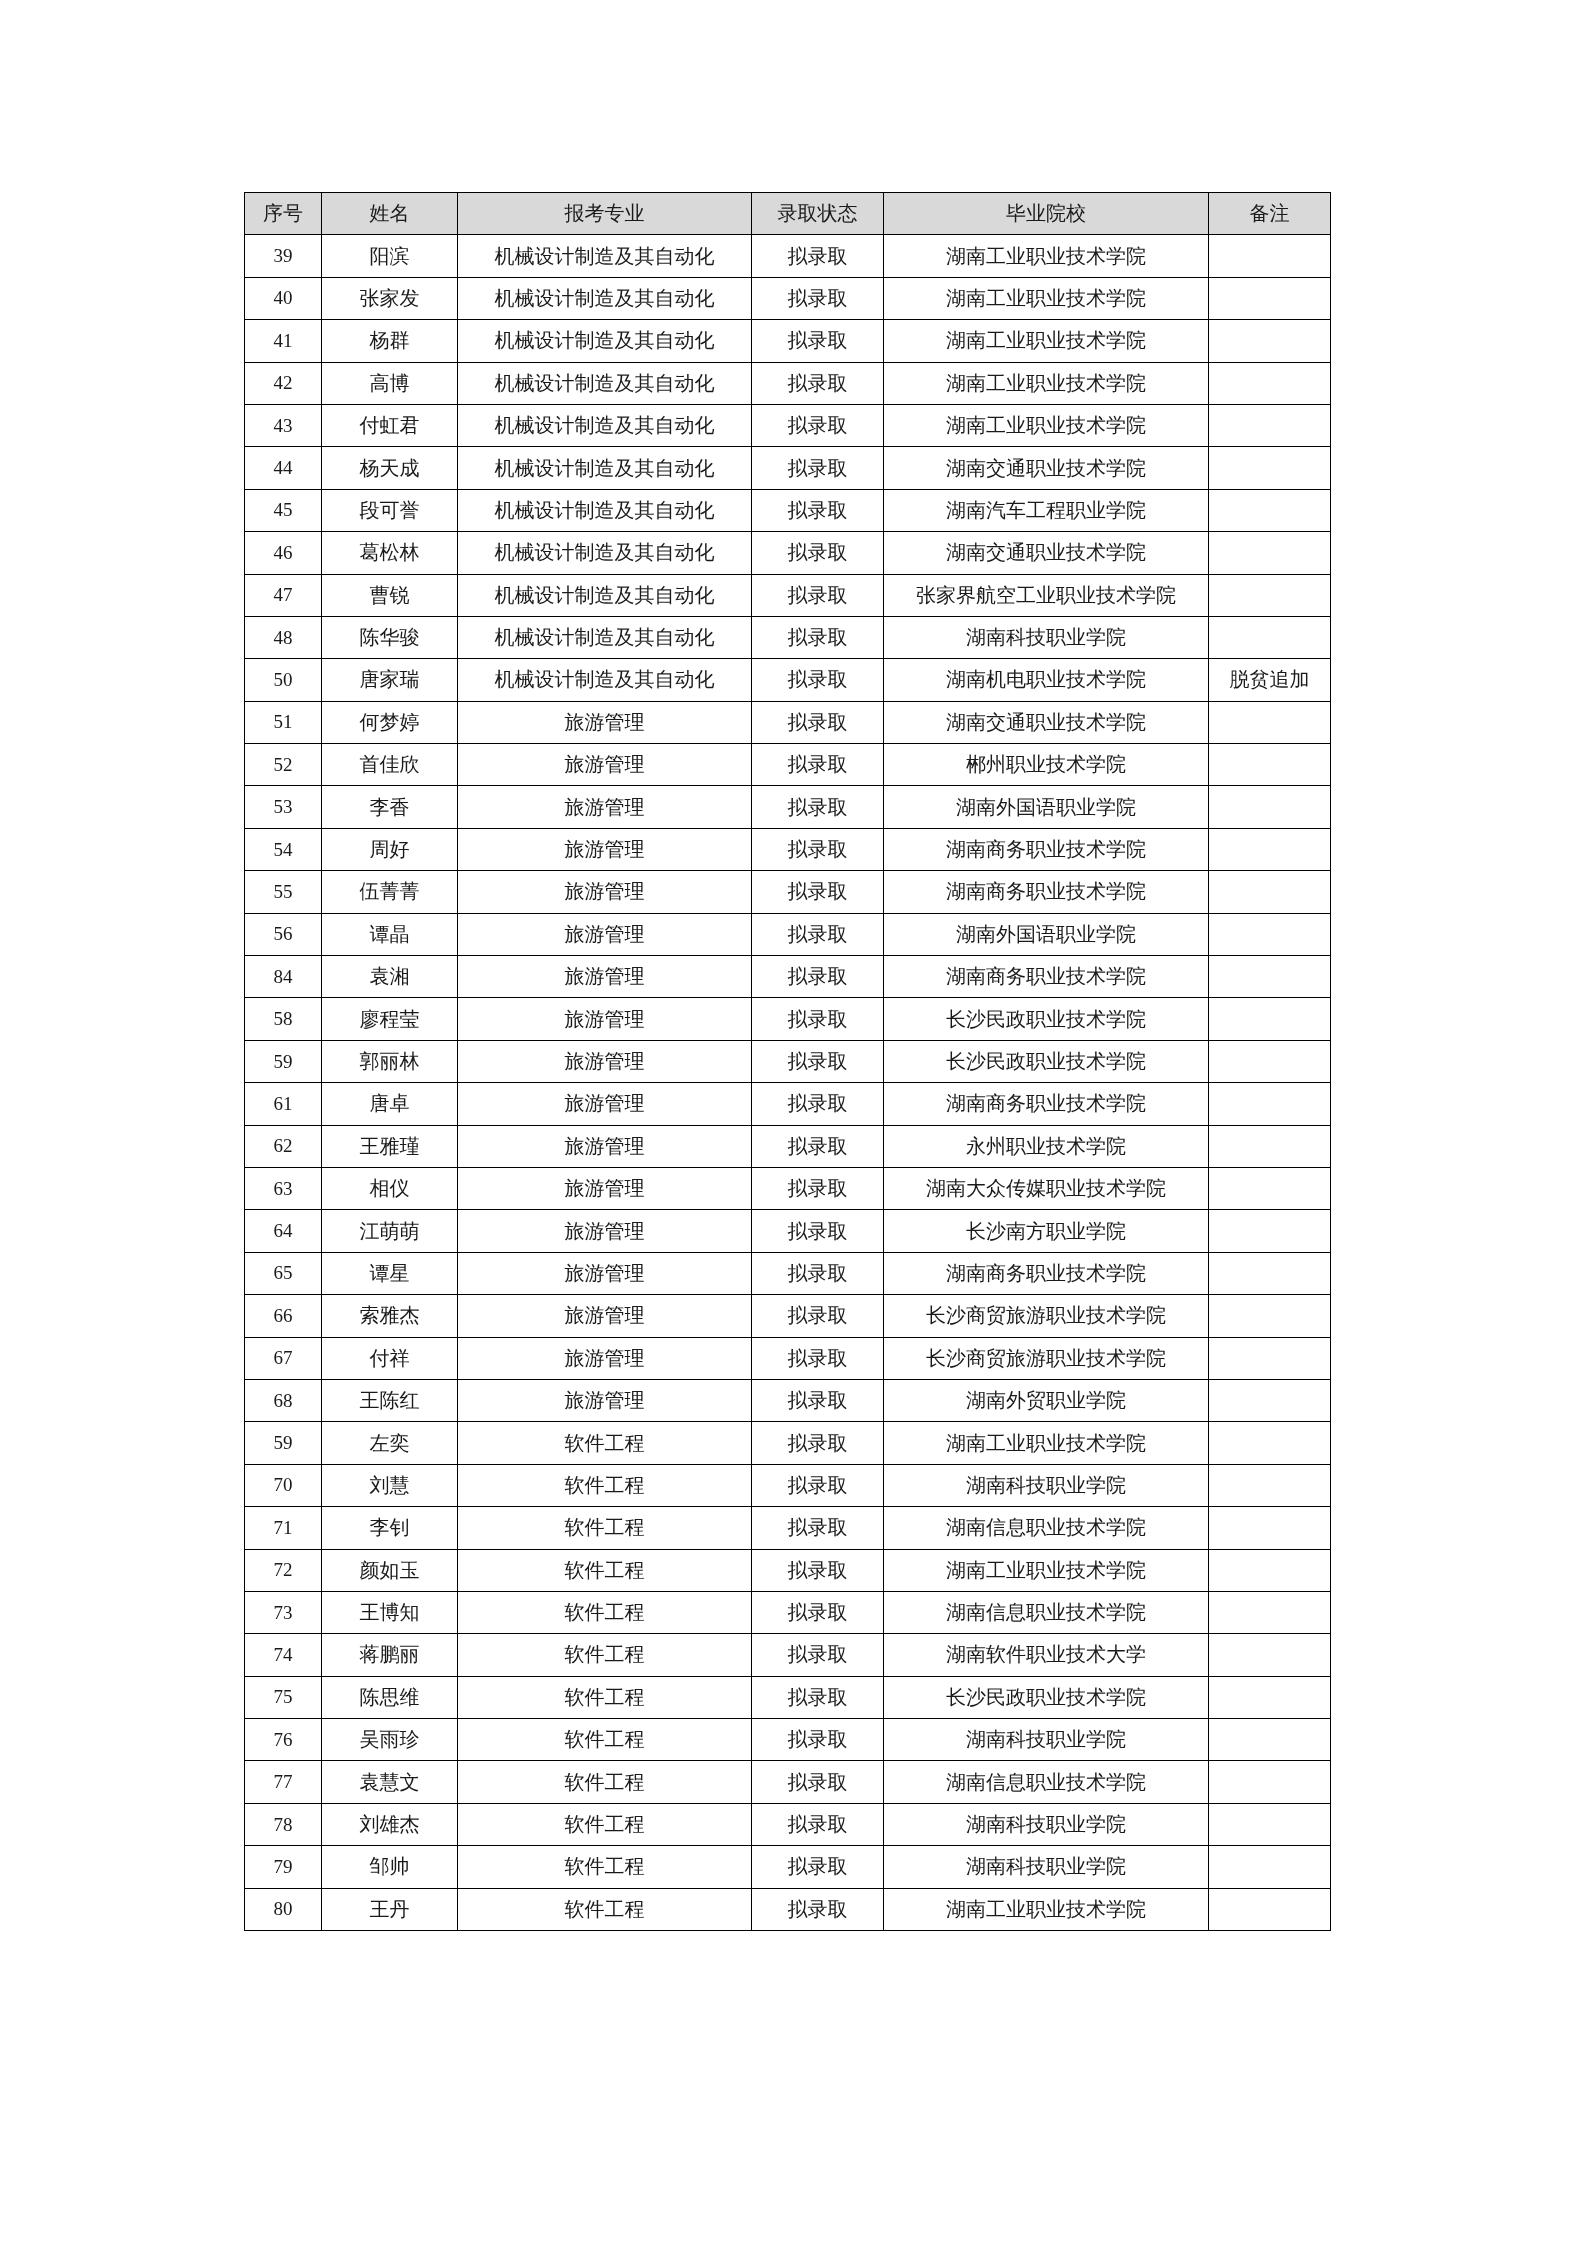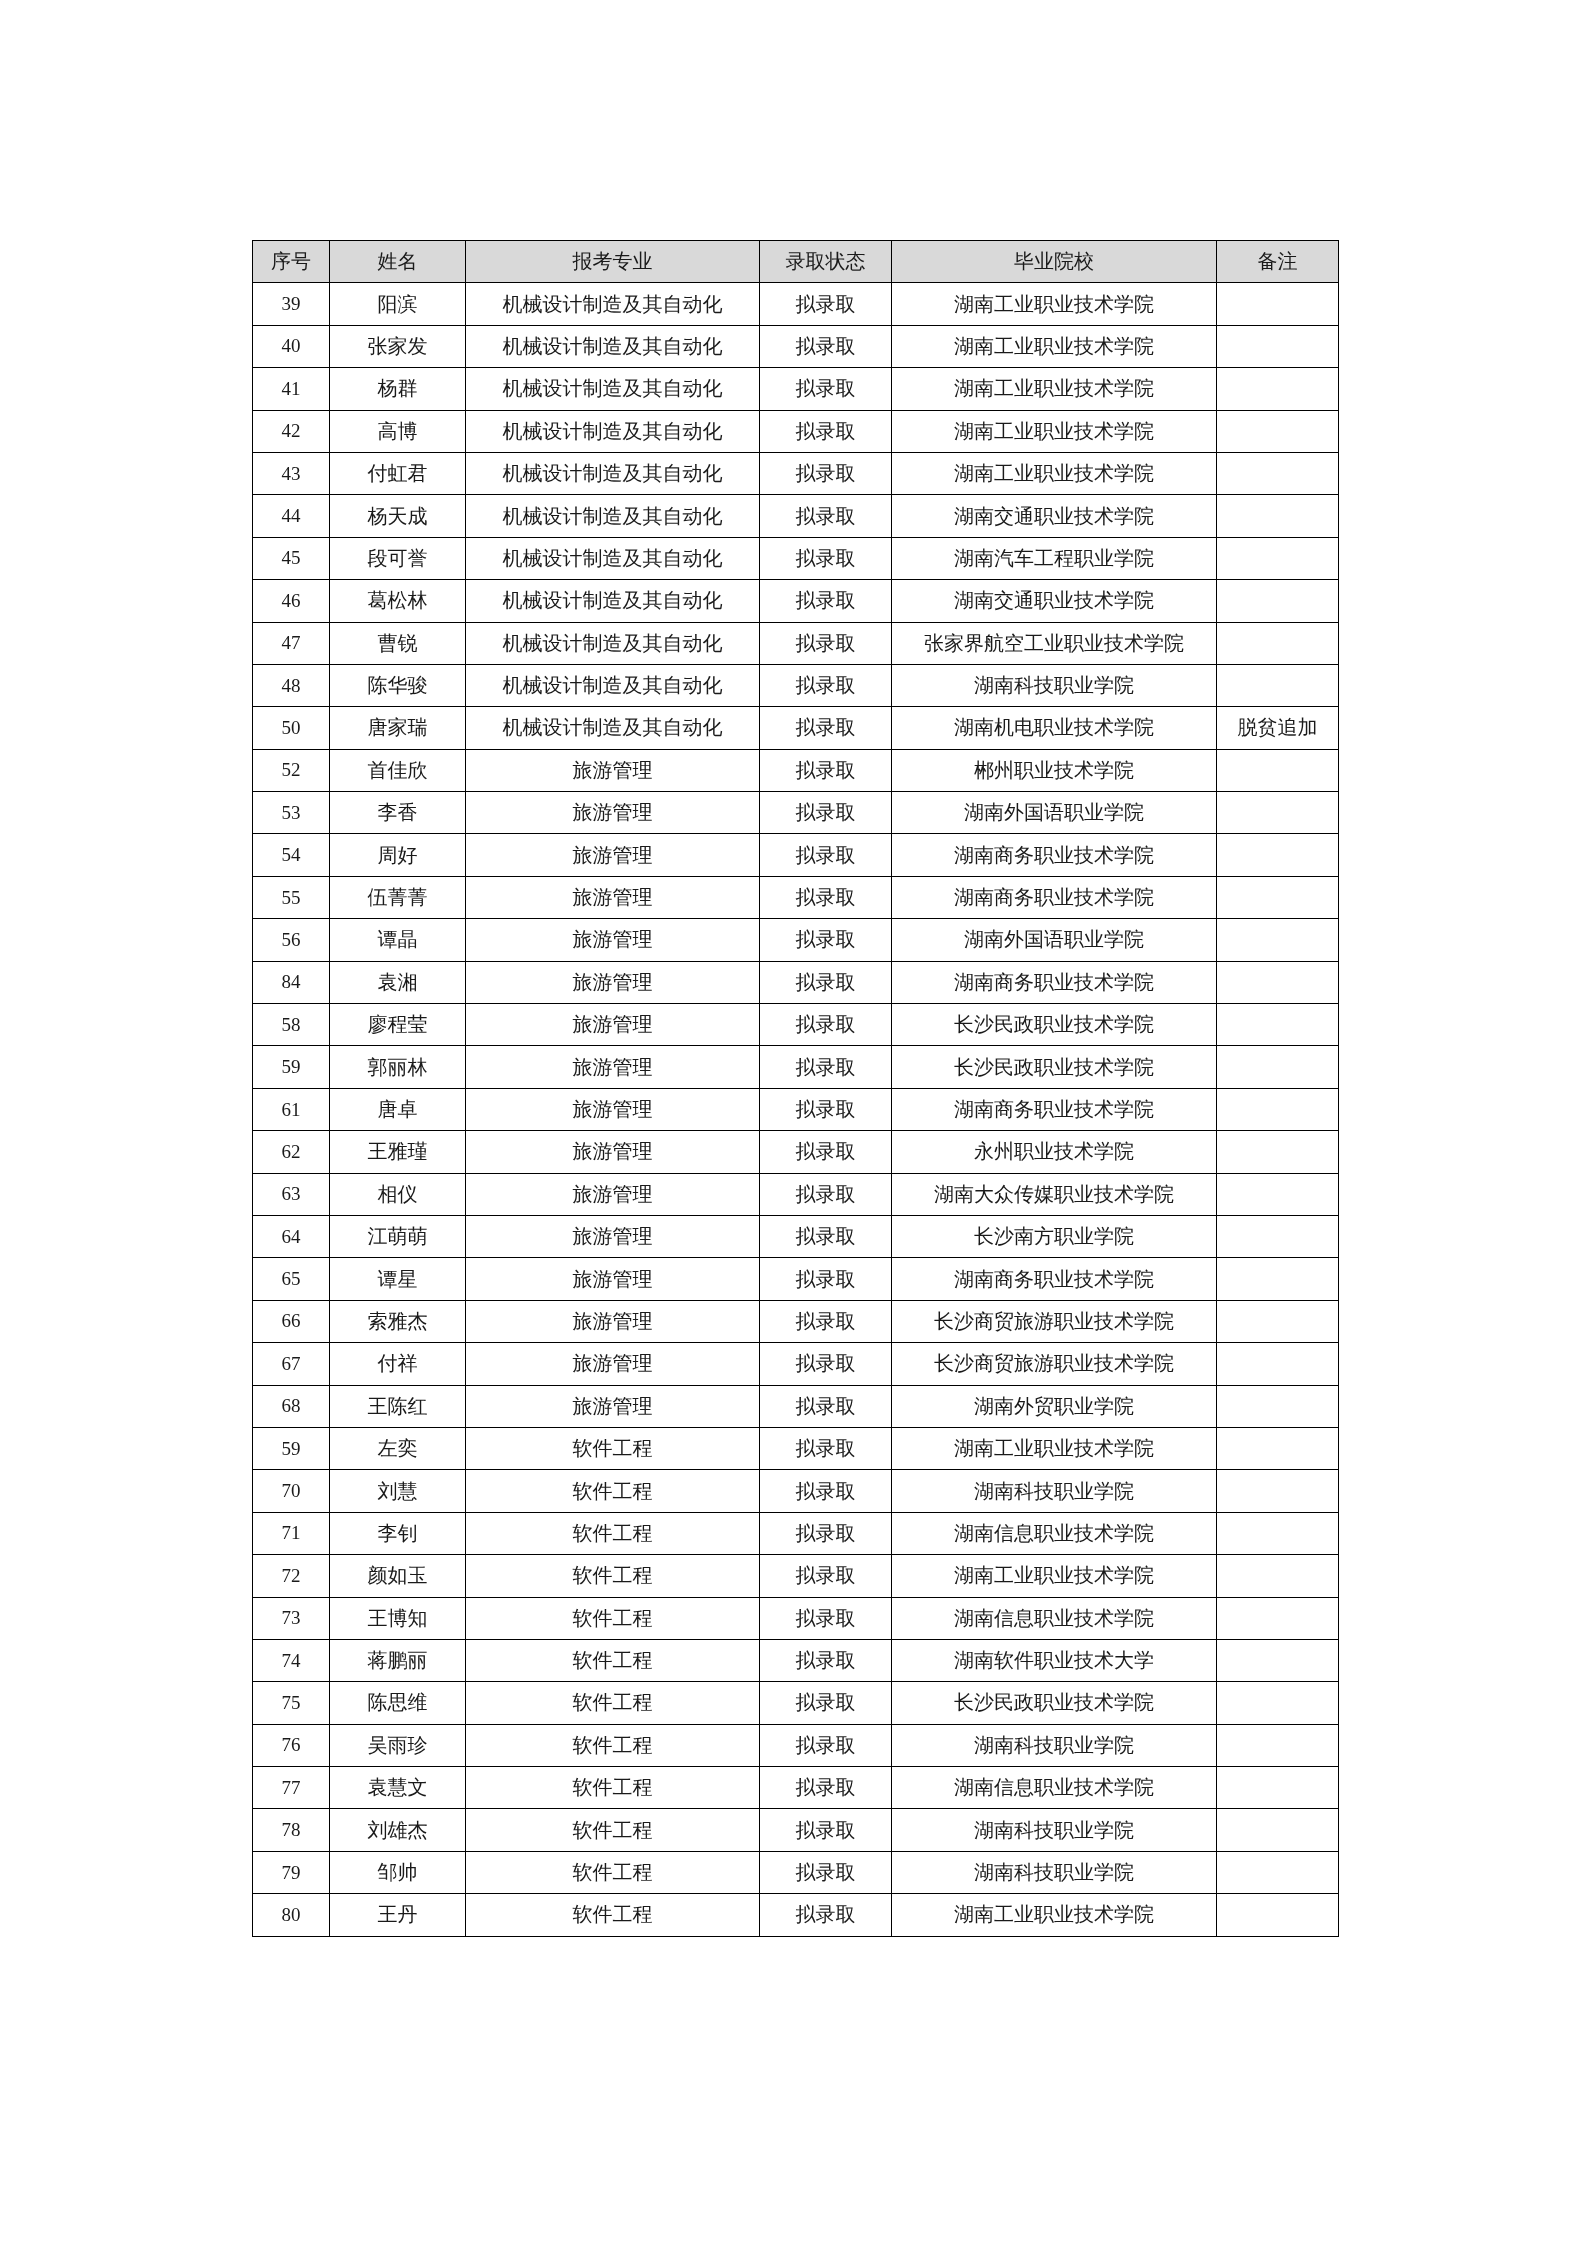--- a/index.html
+++ b/index.html
@@ -1,19 +1,19 @@
 <!DOCTYPE html>
 <html><head>
 <meta charset="utf-8">
 <style>
   html, body { margin: 0; padding: 0; background: #ffffff; }
   body { width: 1587px; height: 2245px; position: relative; overflow: hidden;
          font-family: "DejaVu Serif", "Liberation Serif", serif; color: #1a1a1a; }
-  table { position: absolute; left: 252px; top: 192px; border-collapse: collapse;
-          table-layout: fixed; width: 1086px; margin-top: 48px; }
+  table { position: absolute; left: 244px; top: 192px; border-collapse: collapse;
+          table-layout: fixed; width: 1086px; }
   td, th { border: 1.5px solid #000; height: 41.4px; padding: 0; text-align: center;
            vertical-align: middle; font-size: 20px; font-weight: normal; white-space: nowrap; overflow: hidden; }
   th { background: #d9d9d9; }
   td.num { font-family: "Liberation Serif", "DejaVu Serif", serif; font-size: 19px; }
 </style>
 </head>
 <body>
 
 <table>
   <colgroup>
@@ -117,20 +117,28 @@
       </tr>
       <tr>
         <td class="num">50</td>
         <td>唐家瑞</td>
         <td>机械设计制造及其自动化</td>
         <td>拟录取</td>
         <td>湖南机电职业技术学院</td>
         <td>脱贫追加</td>
       </tr>
       <tr>
+        <td class="num">51</td>
+        <td>何梦婷</td>
+        <td>旅游管理</td>
+        <td>拟录取</td>
+        <td>湖南交通职业技术学院</td>
+        <td></td>
+      </tr>
+      <tr>
         <td class="num">52</td>
         <td>首佳欣</td>
         <td>旅游管理</td>
         <td>拟录取</td>
         <td>郴州职业技术学院</td>
         <td></td>
       </tr>
       <tr>
         <td class="num">53</td>
         <td>李香</td>

